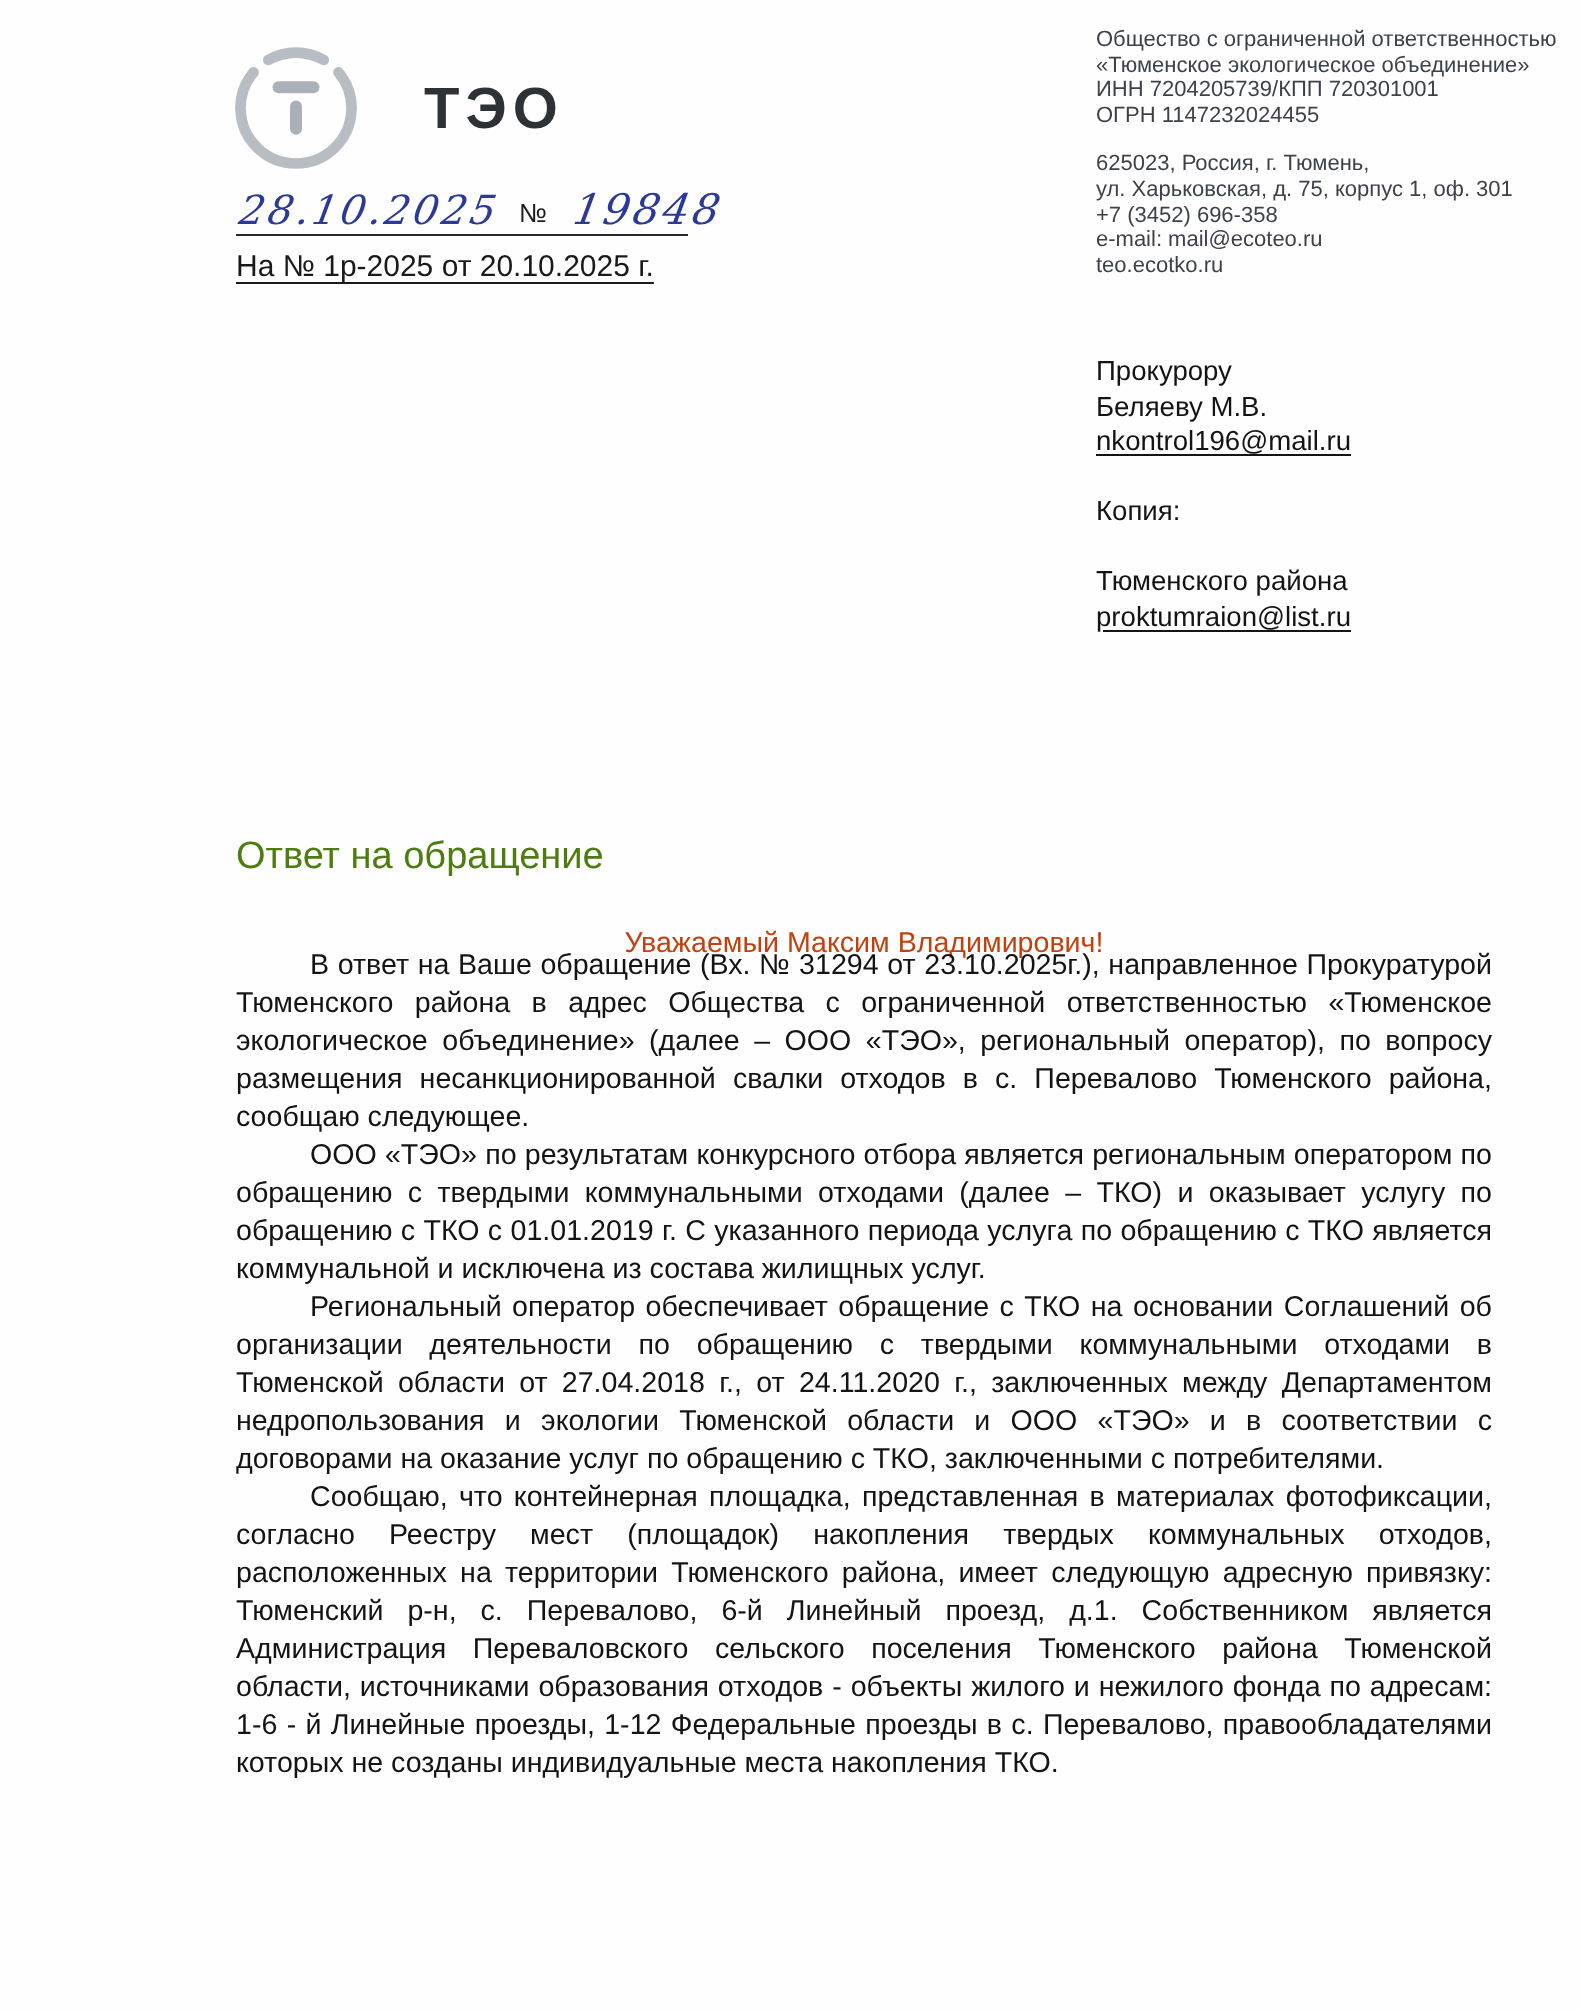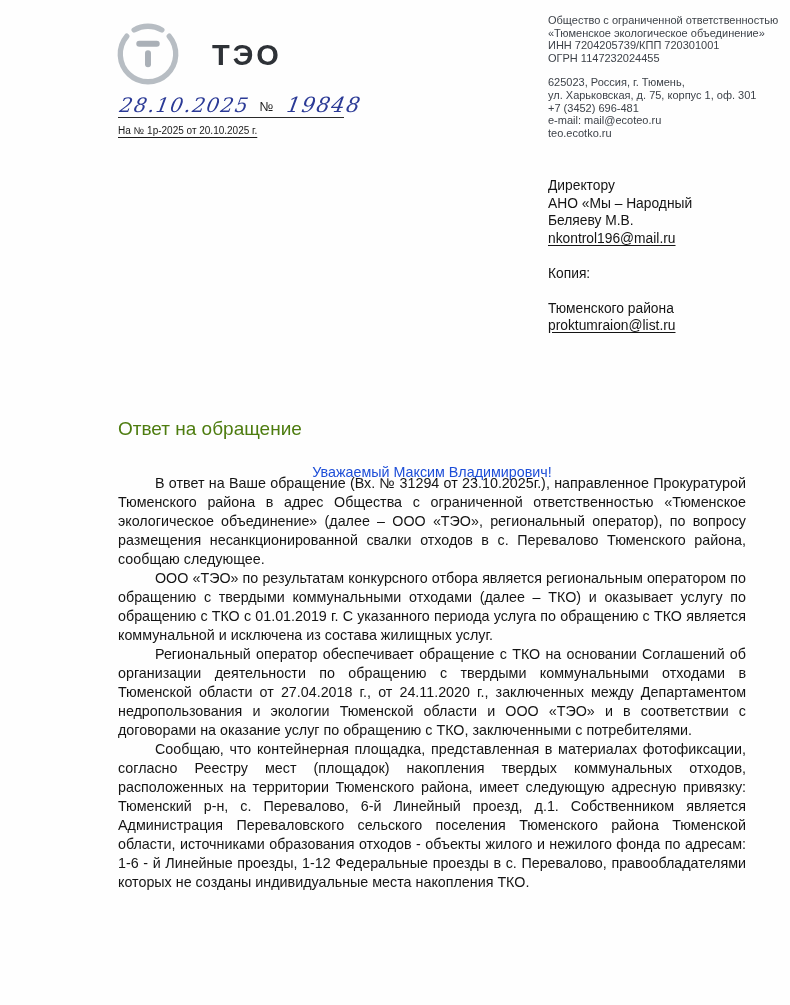--- a/index.html
+++ b/index.html
@@ -42,41 +42,41 @@
     transform:skewX(-10deg);
     letter-spacing:1.5px;
     white-space:nowrap;
   }
   .hand.date{font-size:20px;line-height:24px;margin-left:2px;}
   .hand.num{font-size:21px;line-height:24px;margin-left:14px;}
   .numsign{font-size:13px;color:#1f1f1f;margin-left:10px;line-height:20px;}
 
   .refline{
     position:absolute;left:118px;top:125px;
-    font-size:10px;color:#1a1a1a;
+    font-size:15px;color:#1a1a1a;
     text-decoration:underline;
     text-underline-offset:3px;
   }
 
   
   .recipient{
     position:absolute;left:548px;top:177px;width:235px;
     font-size:13.8px;line-height:17.5px;color:#141414;
   }
   .recipient .spacer{height:17.5px;}
   .email{text-decoration:underline;text-underline-offset:2px;}
 
   
   .subject{
     position:absolute;left:118px;top:418px;
     font-size:19px;color:#4d7c0f;
   }
   .salutation{
     position:absolute;left:118px;top:464px;width:628px;
-    text-align:center;font-size:14.3px;color:#1d4ed8;
+    text-align:center;font-size:14.3px;color:#c2410c;
   }
   .body-text{
     position:absolute;left:118px;top:474px;width:628px;
     font-size:14.3px;line-height:19px;color:#141414;
   }
   .body-text p{
     margin:0;
     text-indent:37px;
     text-align:justify;
     text-align-last:left;
@@ -100,36 +100,35 @@
   </div>
 
   <div class="company-block">
     <div>Общество с ограниченной ответственностью</div>
     <div>«Тюменское экологическое объединение»</div>
     <div>ИНН 7204205739/КПП 720301001</div>
     <div>ОГРН 1147232024455</div>
     <div class="gap"></div>
     <div>625023, Россия, г. Тюмень,</div>
     <div>ул. Харьковская, д. 75, корпус 1, оф. 301</div>
-    <div>+7 (3452) 696-481</div>
+    <div>+7 (3452) 696-358</div>
     <div>e-mail: mail@ecoteo.ru</div>
     <div>teo.ecotko.ru</div>
   </div>
 
   <div class="dateline">
     <span class="hand date">28.10.2025</span>
     <span class="numsign">№</span>
     <span class="hand num">19848</span>
   </div>
 
   <div class="refline">На № 1р-2025 от 20.10.2025 г.</div>
 
   <div class="recipient">
-    <div>Директору</div>
-    <div>АНО «Мы – Народный</div>
+    <div>Прокурору</div>
     <div>Беляеву М.В.</div>
     <div class="email">nkontrol196@mail.ru</div>
     <div class="spacer"></div>
     <div>Копия:</div>
     <div class="spacer"></div>
     <div>Тюменского района</div>
     <div class="email">proktumraion@list.ru</div>
   </div>
 
   <div class="subject">Ответ на обращение</div>

